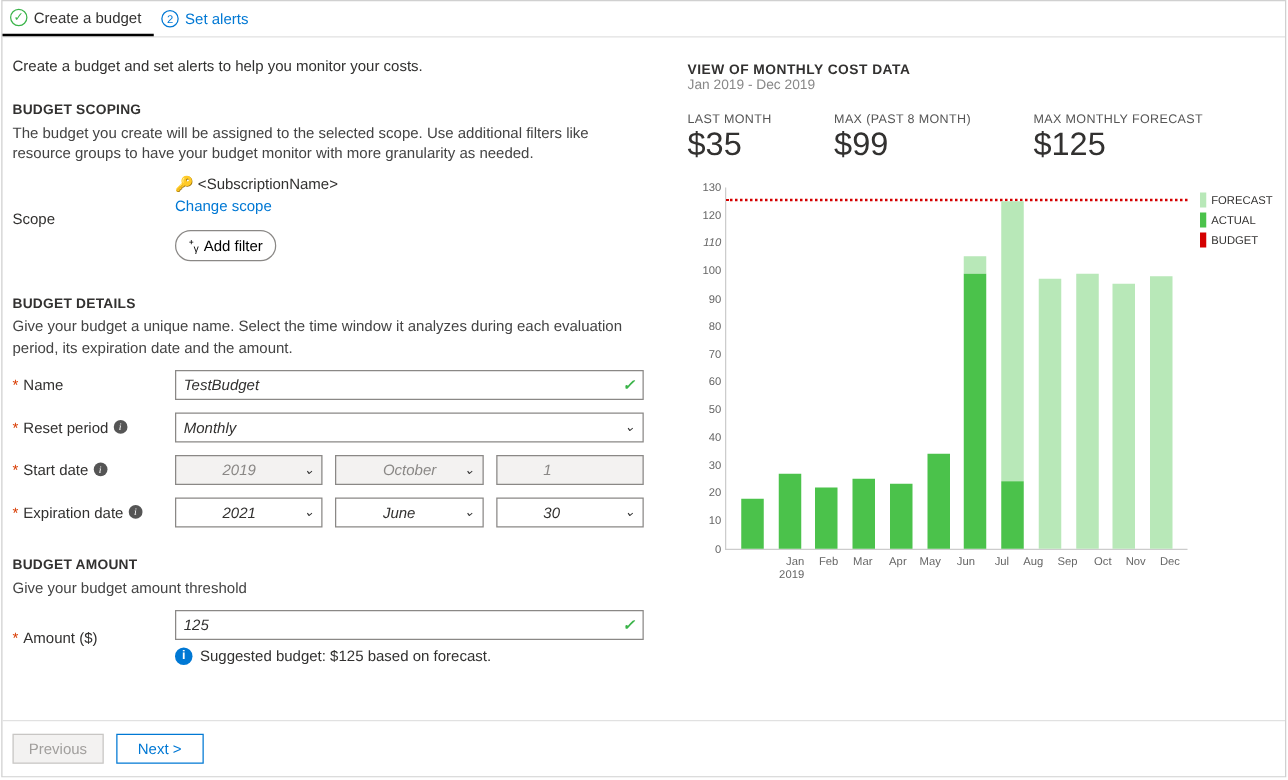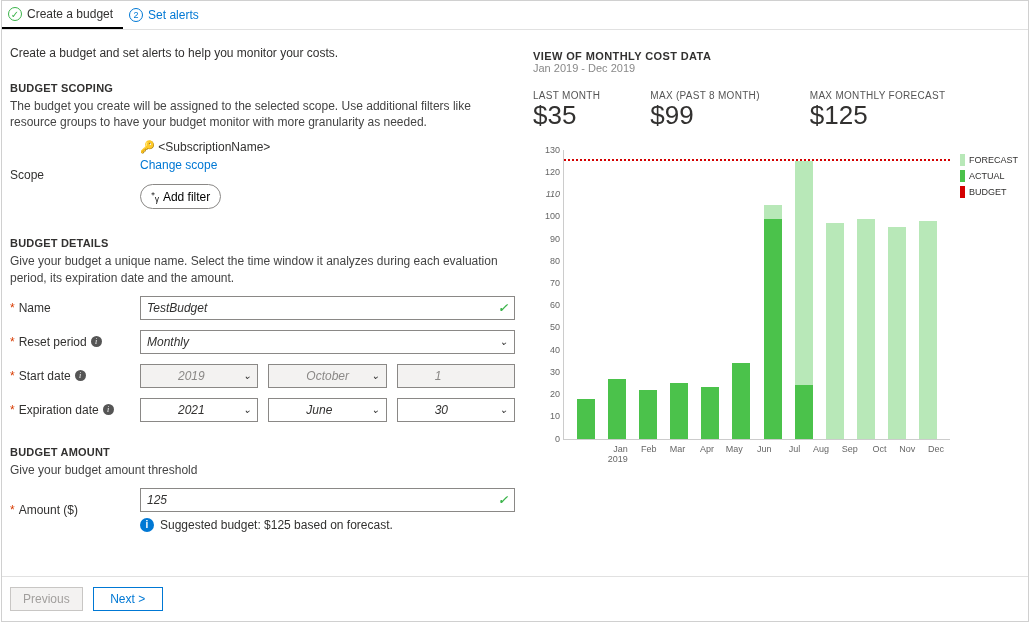--- a/index.html
+++ b/index.html
@@ -42,21 +42,21 @@
     border-radius: 50%;
     border: 1px solid #3bb44a;
     color: #3bb44a;
     font-size: 10px;
     display: inline-flex;
     align-items: center; justify-content: center;
   }
   .body {
     display: flex;
     padding: 8px 8px 0 8px;
-    gap: 18px;
+    gap: 35px;
   }
   .left { flex: 0 0 505px; }
   .right { flex: 1; padding-top: 12px; }
   .intro { margin: 8px 0 22px 0; }
   .section-title {
     font-weight: 600;
     font-size: 11px;
     letter-spacing: .2px;
     margin-bottom: 4px;
   }

